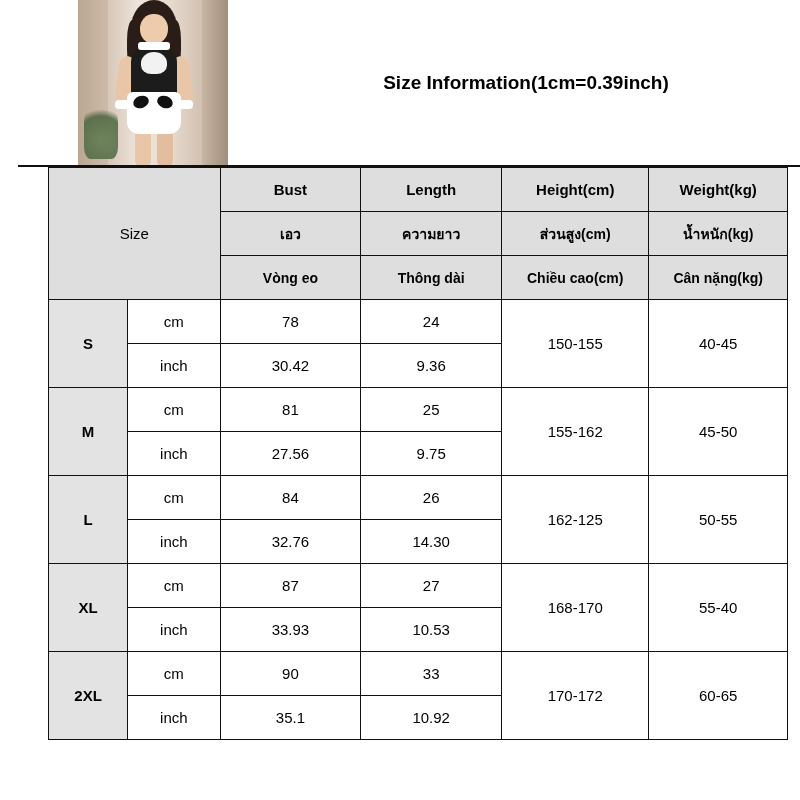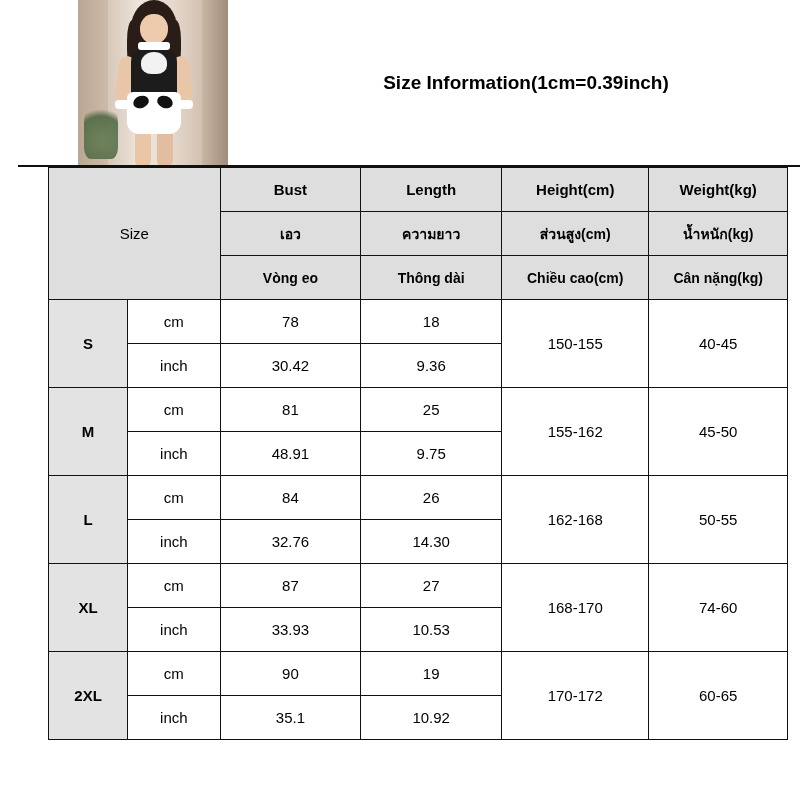--- a/index.html
+++ b/index.html
@@ -348,77 +348,77 @@
         <td class="hdr small">Vòng eo</td>
         <td class="hdr small">Thông dài</td>
         <td class="hdr small">Chiều cao(cm)</td>
         <td class="hdr small">Cân nặng(kg)</td>
       </tr>
 
       <tr>
         <td class="sizelabel" rowspan="2">S</td>
         <td class="unit">cm</td>
         <td>78</td>
-        <td>18</td>
+        <td>24</td>
         <td class="spanmid" rowspan="2">150-155</td>
         <td class="spanmid" rowspan="2">40-45</td>
       </tr>
       <tr>
         <td class="unit">inch</td>
         <td>30.42</td>
         <td>9.36</td>
       </tr>
 
       <tr>
         <td class="sizelabel" rowspan="2">M</td>
         <td class="unit">cm</td>
         <td>81</td>
         <td>25</td>
         <td class="spanmid" rowspan="2">155-162</td>
         <td class="spanmid" rowspan="2">45-50</td>
       </tr>
       <tr>
         <td class="unit">inch</td>
-        <td>48.91</td>
+        <td>27.56</td>
         <td>9.75</td>
       </tr>
 
       <tr>
         <td class="sizelabel" rowspan="2">L</td>
         <td class="unit">cm</td>
         <td>84</td>
         <td>26</td>
-        <td class="spanmid" rowspan="2">162-168</td>
+        <td class="spanmid" rowspan="2">162-125</td>
         <td class="spanmid" rowspan="2">50-55</td>
       </tr>
       <tr>
         <td class="unit">inch</td>
         <td>32.76</td>
         <td>14.30</td>
       </tr>
 
       <tr>
         <td class="sizelabel" rowspan="2">XL</td>
         <td class="unit">cm</td>
         <td>87</td>
         <td>27</td>
         <td class="spanmid" rowspan="2">168-170</td>
-        <td class="spanmid" rowspan="2">74-60</td>
+        <td class="spanmid" rowspan="2">55-40</td>
       </tr>
       <tr>
         <td class="unit">inch</td>
         <td>33.93</td>
         <td>10.53</td>
       </tr>
 
       <tr>
         <td class="sizelabel" rowspan="2">2XL</td>
         <td class="unit">cm</td>
         <td>90</td>
-        <td>19</td>
+        <td>33</td>
         <td class="spanmid" rowspan="2">170-172</td>
         <td class="spanmid" rowspan="2">60-65</td>
       </tr>
       <tr>
         <td class="unit">inch</td>
         <td>35.1</td>
         <td>10.92</td>
       </tr>
     </tbody>
   </table>

